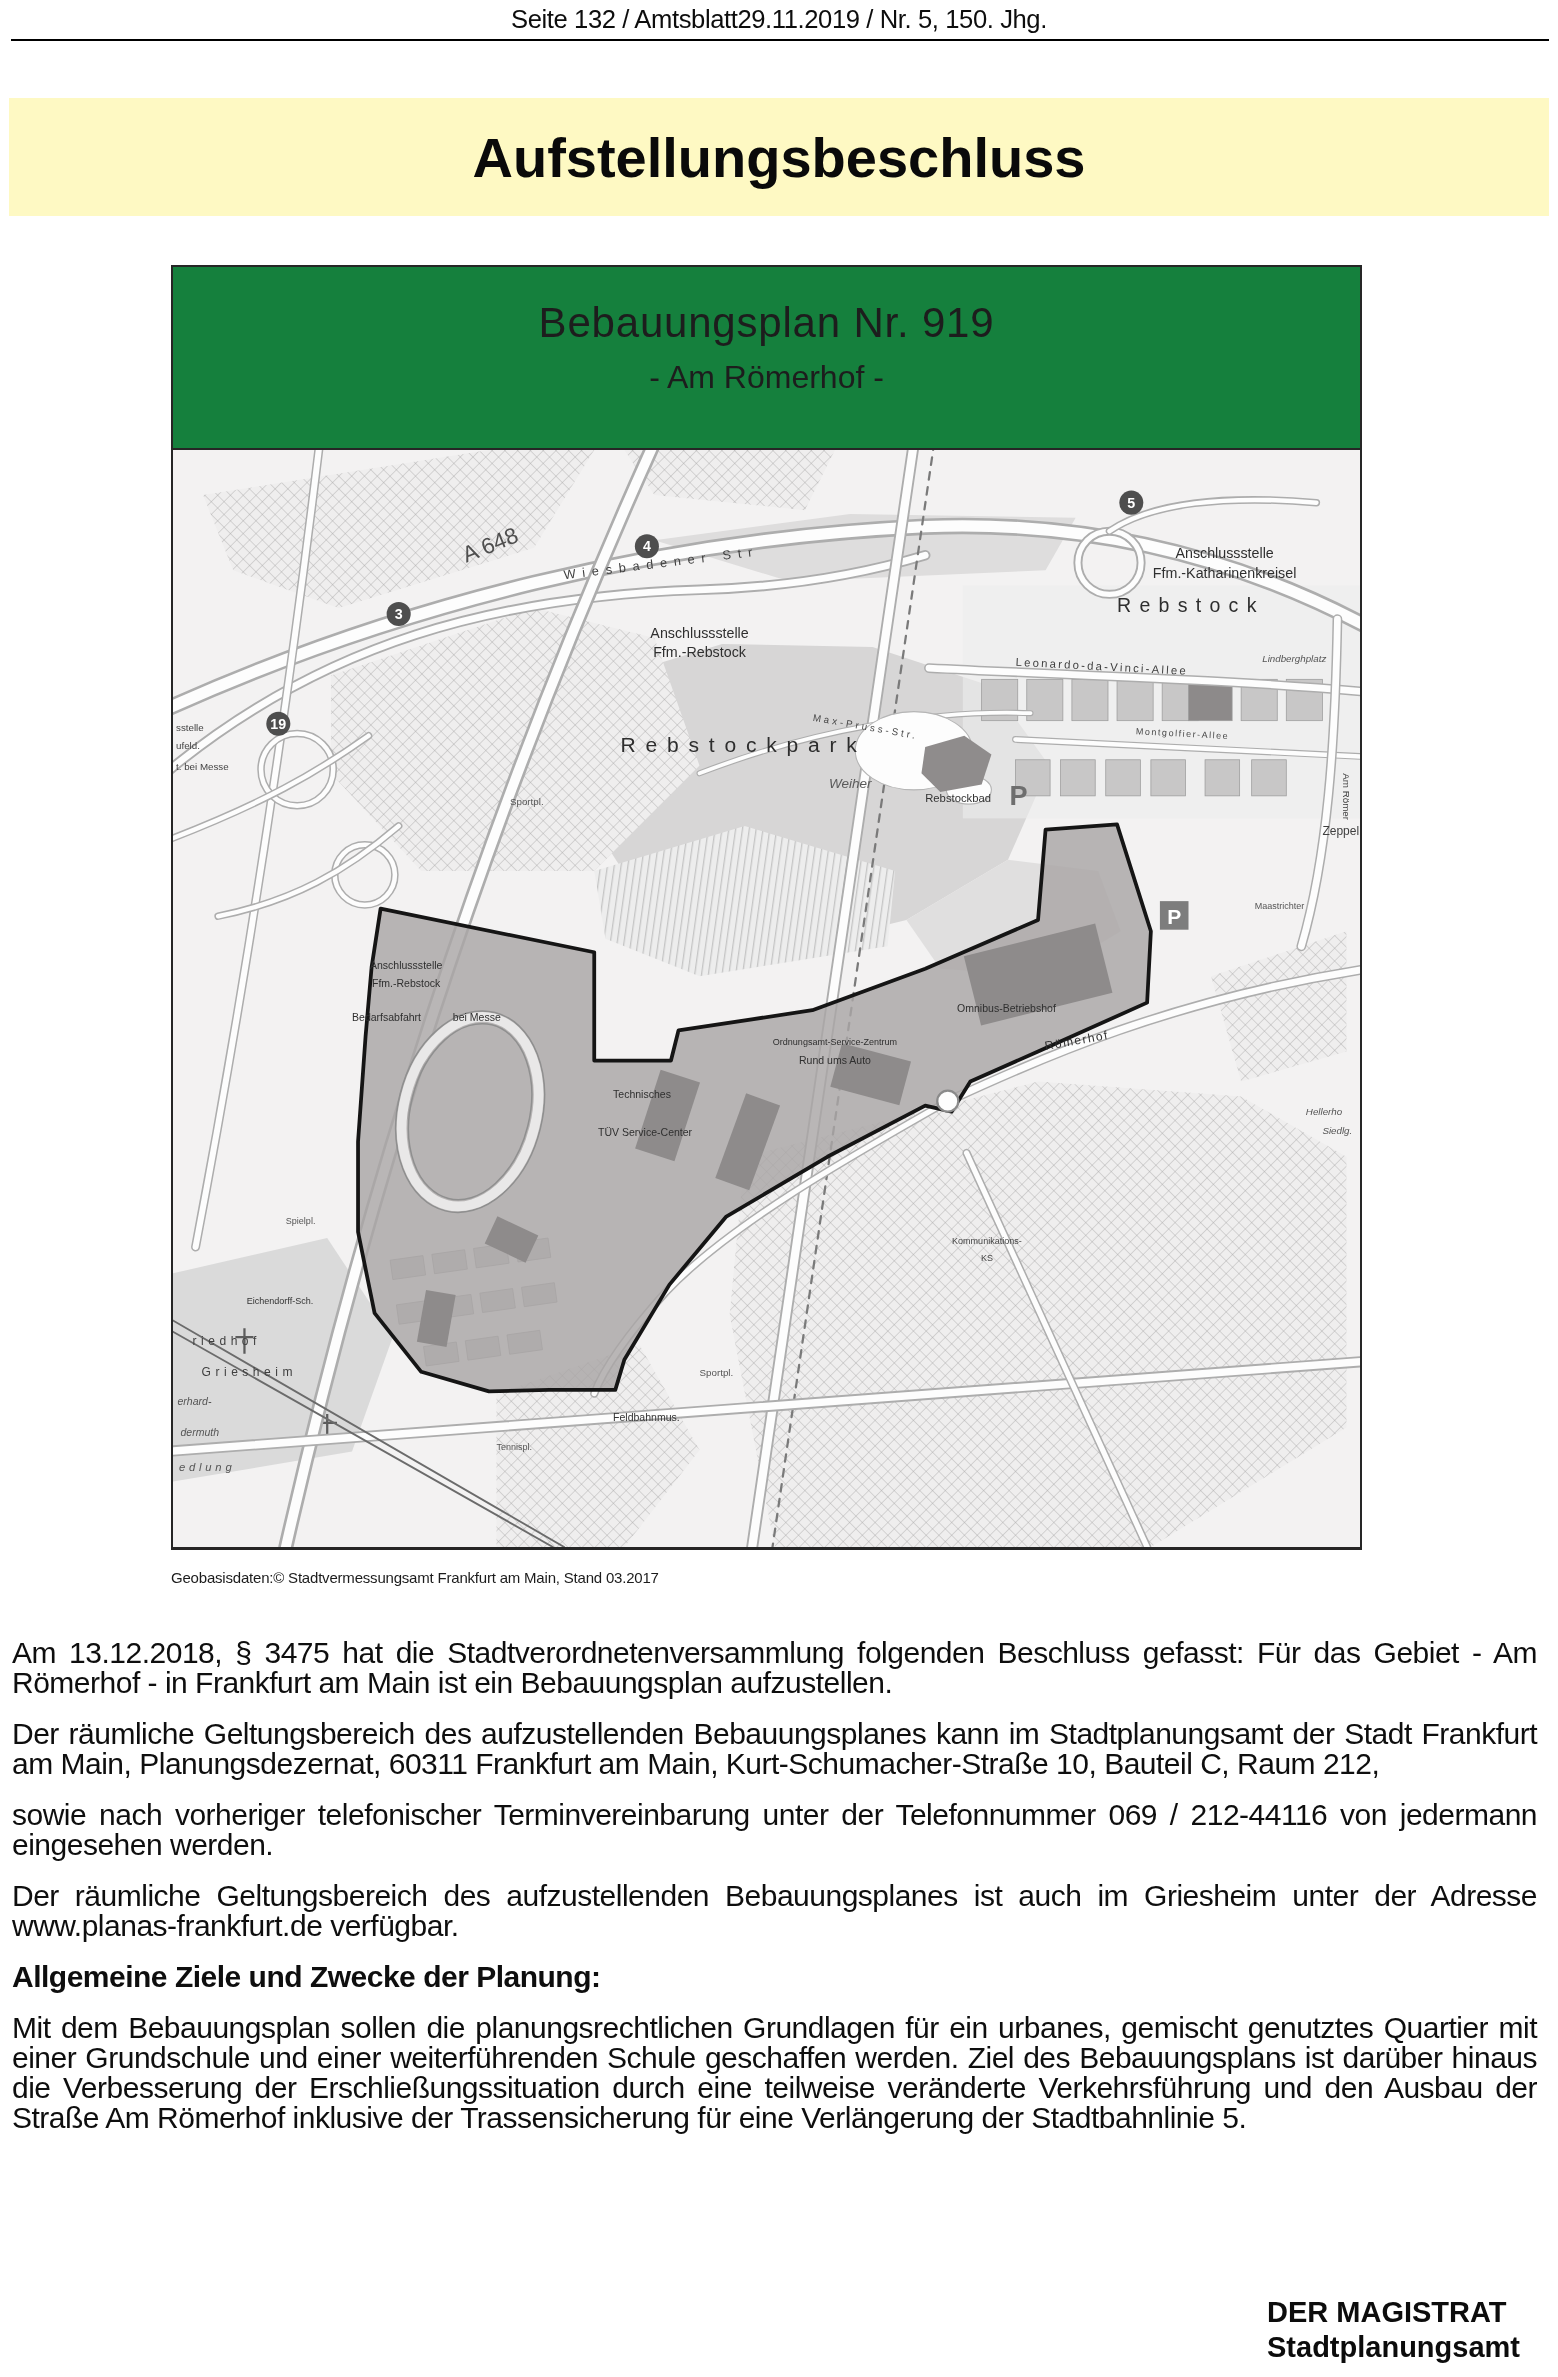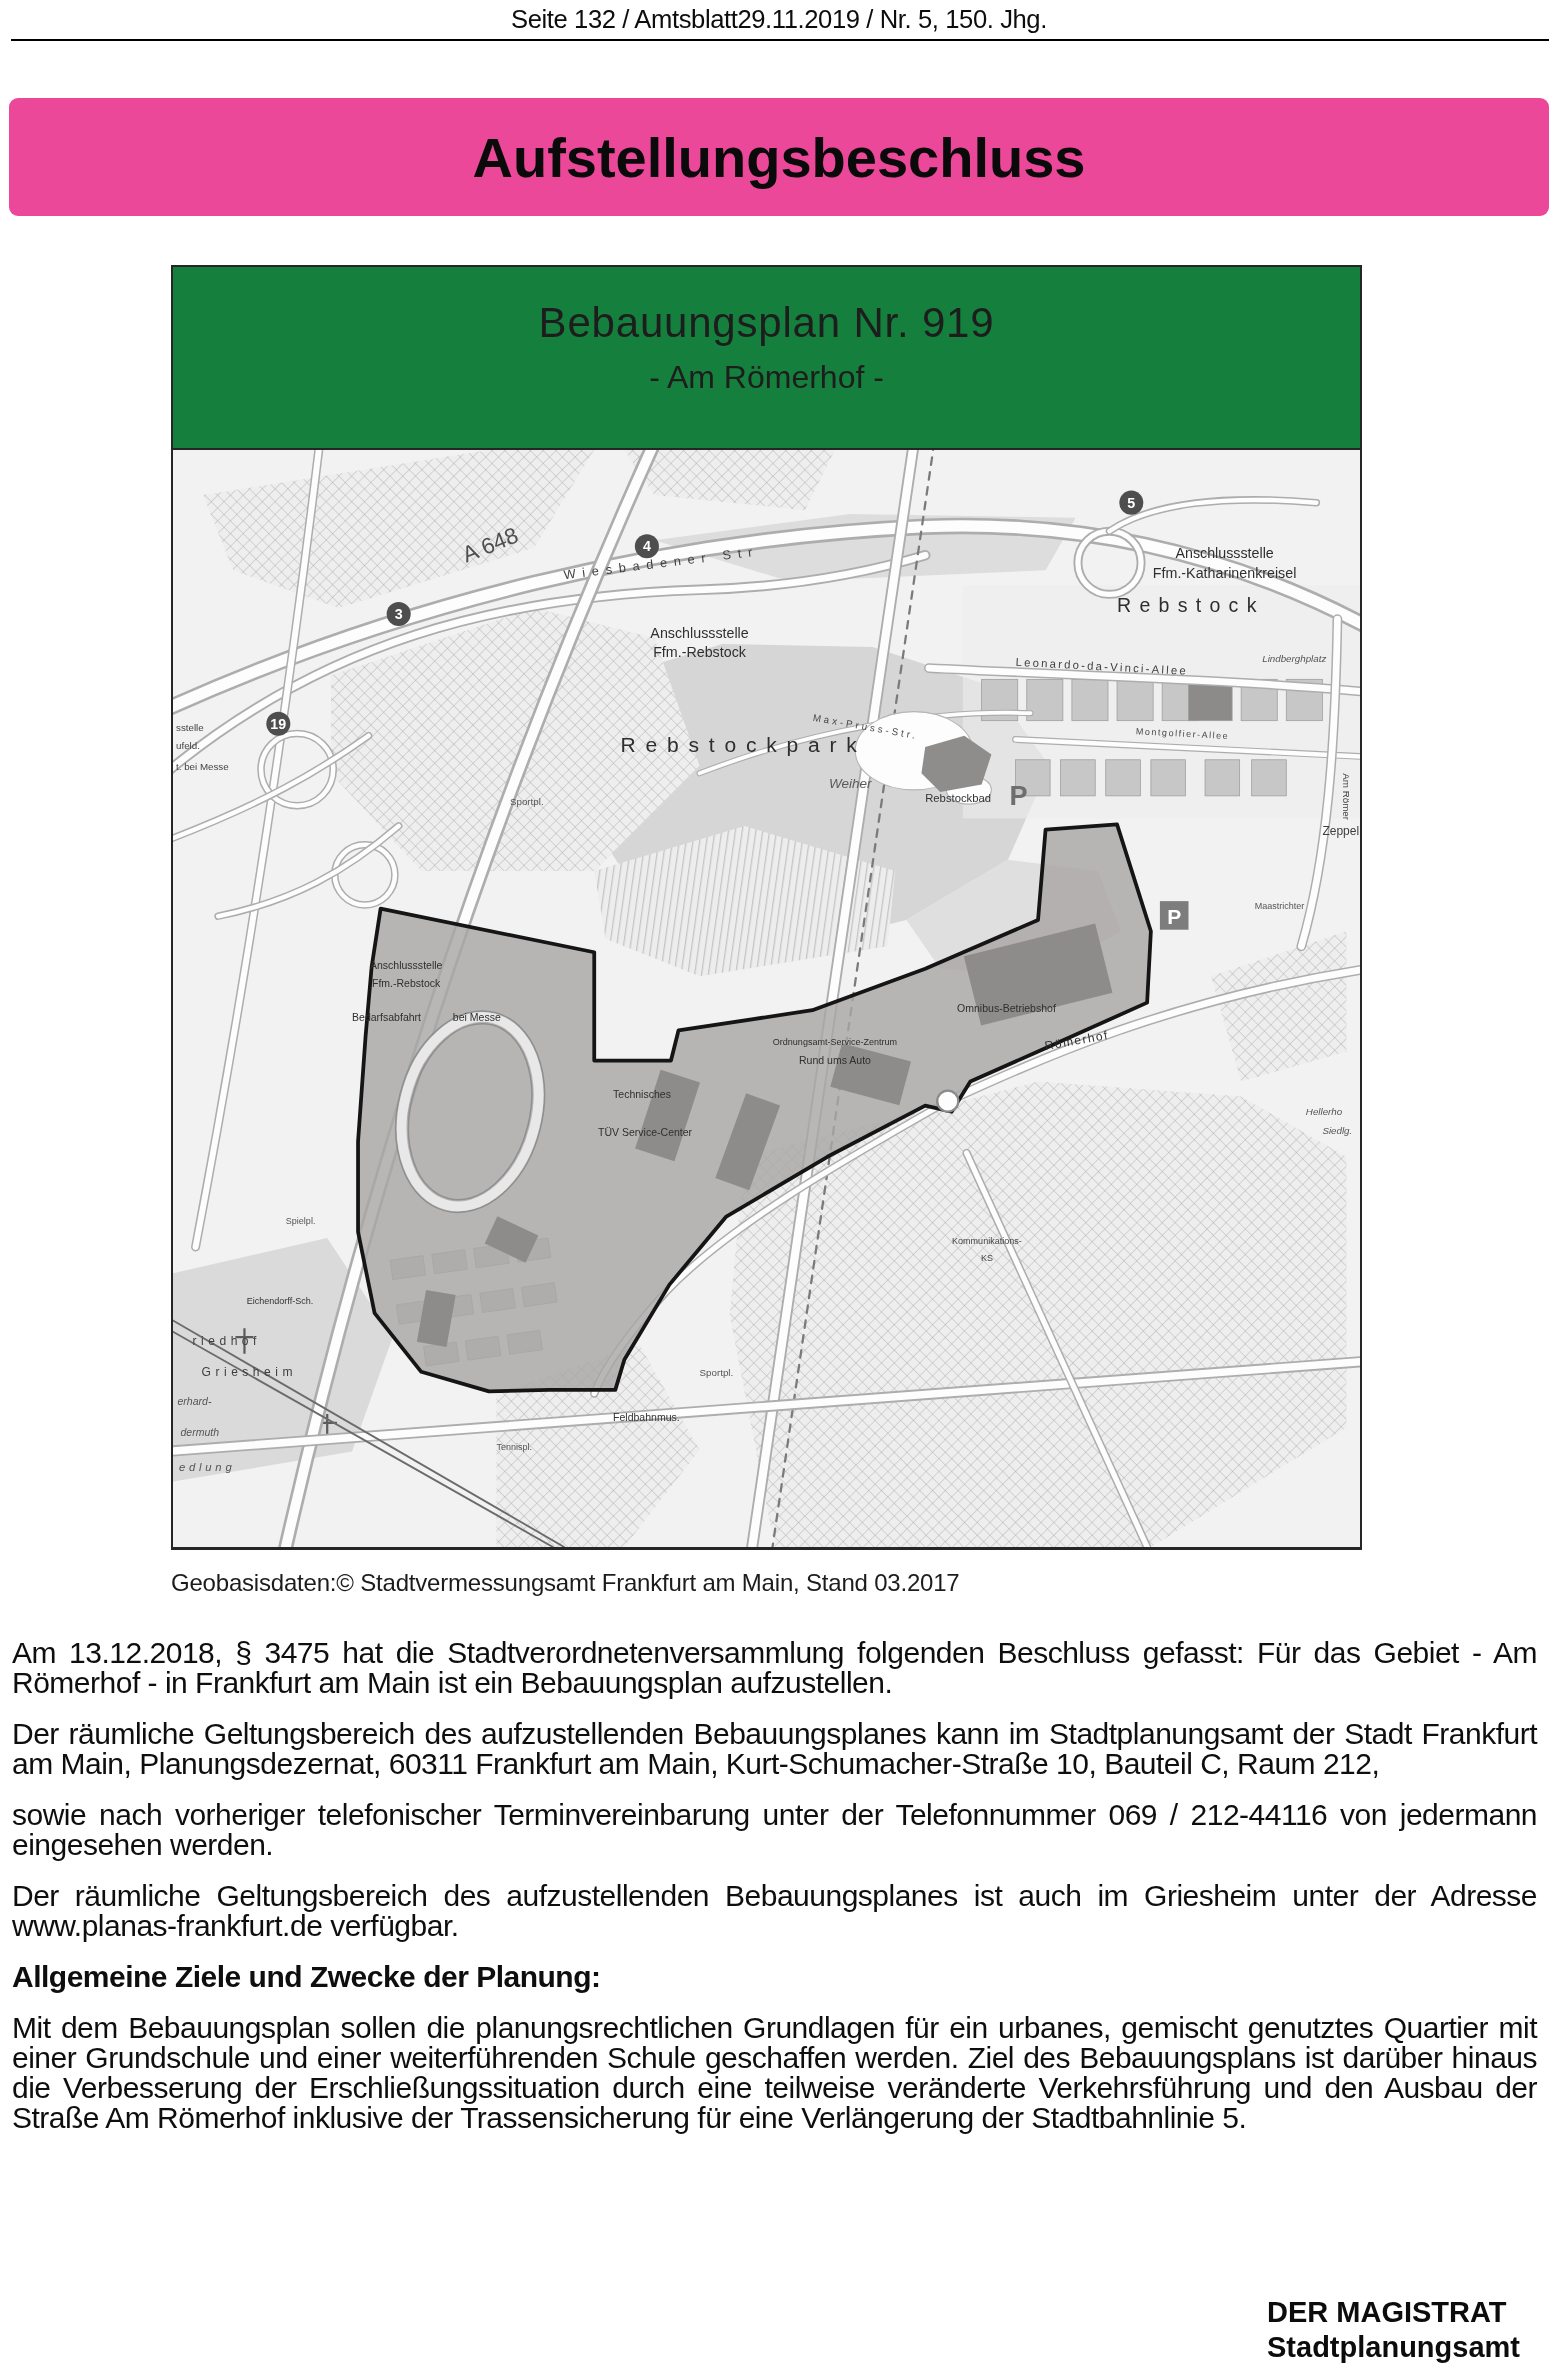--- a/index.html
+++ b/index.html
@@ -18,39 +18,39 @@
   
   .figure{position:absolute;left:171px;top:265px;width:1187px;border:2.3px solid #262626;
     border-bottom-width:3.8px;background:#fff;}
   .fig-title{height:181px;border-bottom:2.3px solid #262626;text-align:center;background:#15803d;}
   .fig-title .t1{margin:0;padding-top:32px;font-size:42px;font-weight:400;letter-spacing:0.8px;color:#1d1d1d;}
   .fig-title .t2{margin:0;padding-top:12px;font-size:32px;font-weight:400;color:#1d1d1d;}
   .mapwrap{height:1097px;position:relative;overflow:hidden;}
   .mapwrap svg{display:block;width:100%;height:100%;}
   svg text{font-family:"Liberation Sans",sans-serif;}
   
-  .caption{position:absolute;left:171px;top:1569px;font-size:24px;color:#1c1c1c;letter-spacing:-0.2px;}
+  .caption{position:absolute;left:171px;top:1569px;font-size:15px;color:#1c1c1c;letter-spacing:-0.2px;}
   
   .bodytext{position:absolute;left:12px;top:1638px;width:1525px;font-size:30px;line-height:30px;
     text-align:justify;color:#0e0e0e;letter-spacing:-0.5px;}
   .bodytext p{margin:0 0 21px 0;}
   .bodytext h2{margin:0 0 21px 0;font-size:30px;line-height:30px;font-weight:bold;}
   .closing{position:absolute;right:38px;top:2295px;text-align:left;font-size:29px;
     line-height:35px;font-weight:bold;color:#0c0c0c;}
 </style>
 </head>
 <body>
 
 <div class="pagehead">
   <span>Seite 132 / Amtsblatt</span>
   <span>29.11.2019 / Nr. 5, 150. Jhg.</span>
 </div>
 <div class="rule"></div>
 
-<div class="banner" style="background: #ec4899; border-radius: 9px;">
+<div class="banner" style="background: #fef9c3;">
   <h1>Aufstellungsbeschluss</h1>
 </div>
 
 <div class="figure">
   <div class="fig-title">
     <p class="t1">Bebauungsplan Nr. 919</p>
     <p class="t2">- Am Römerhof -</p>
   </div>
   <div class="mapwrap">
     <svg viewBox="0 0 1578 1459" preserveAspectRatio="none">

